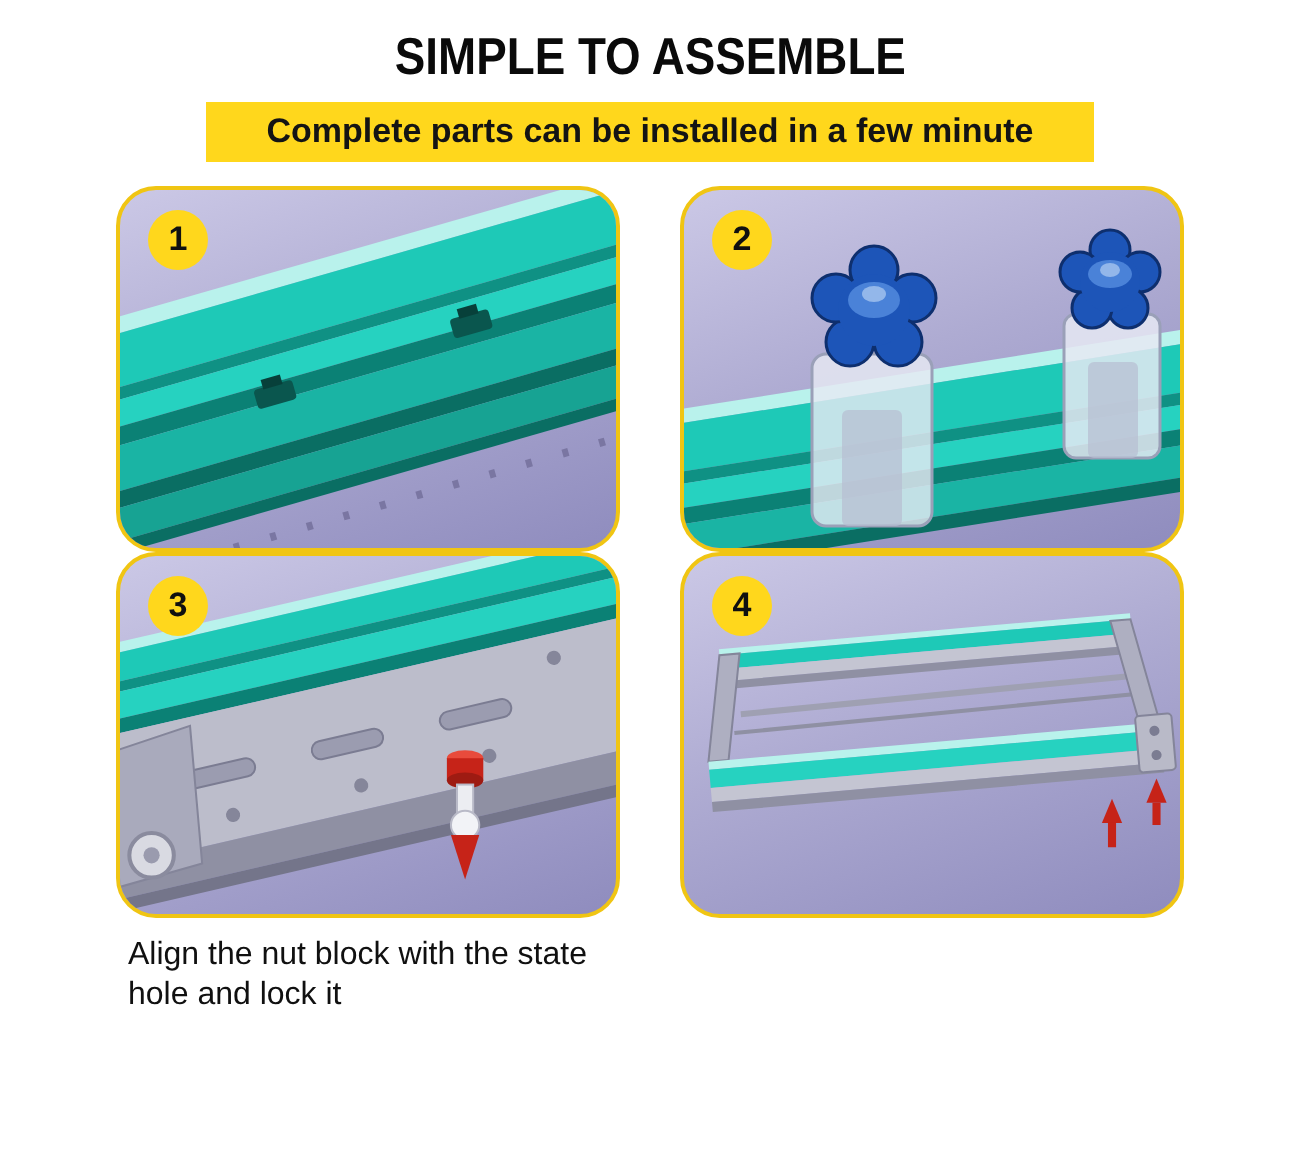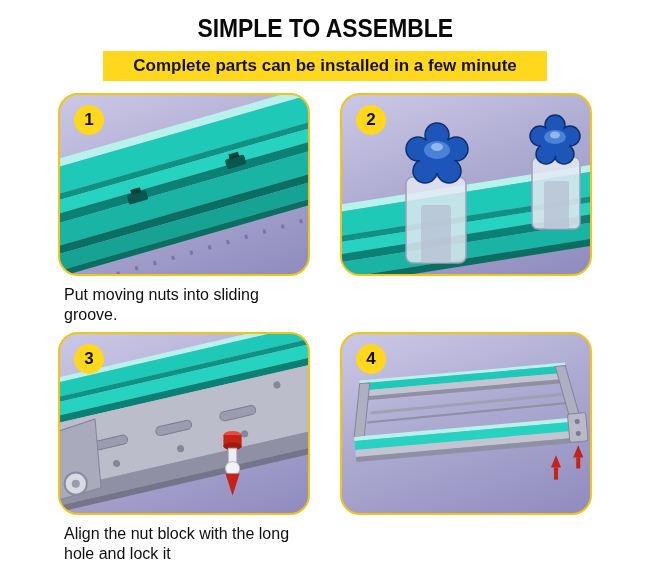--- a/index.html
+++ b/index.html
@@ -78,21 +78,20 @@
               <rect x="66" y="84" width="20" height="10" rx="2" fill="#0a564e"></rect>
               <rect x="71" y="80" width="10" height="5" fill="#07403a"></rect>
             </g>
             <g>
               <rect x="170" y="77" width="20" height="10" rx="2" fill="#0a564e"></rect>
               <rect x="175" y="73" width="10" height="5" fill="#07403a"></rect>
             </g>
           </g>
         </svg>
       </div>
-      <div class="caption">Put moving nuts into sliding groove.</div>
     </div>
 
     <div class="step">
       <div class="panel">
         <div class="badge">2</div>
         <svg class="illus" viewBox="0 0 248 183" preserveAspectRatio="xMidYMid slice">
           <g transform="rotate(-9 124 120)">
             <rect x="-50" y="92" width="360" height="7" fill="#b9f2ec"></rect>
             <rect x="-50" y="99" width="360" height="24" fill="#1ec9b7"></rect>
             <rect x="-50" y="123" width="360" height="6" fill="#0f9184"></rect>
@@ -162,21 +161,21 @@
           <g>
             <ellipse cx="172" cy="100" rx="9" ry="4" fill="#e84b3c"></ellipse>
             <rect x="163" y="100" width="18" height="11" fill="#c62318"></rect>
             <ellipse cx="172" cy="111" rx="9" ry="4" fill="#9e1b12"></ellipse>
             <rect x="168" y="113" width="8" height="16" fill="#ecedf2" stroke="#b9bac8"></rect>
             <circle cx="172" cy="133" r="7" fill="#f2f3f7" stroke="#b9bac8"></circle>
             <polygon points="165,138 179,138 172,160" fill="#c62318"></polygon>
           </g>
         </svg>
       </div>
-      <div class="caption">Align the nut block with the long hole and lock it</div>
+      <div class="caption">Align the nut block with the state hole and lock it</div>
     </div>
 
     <div class="step">
       <div class="panel">
         <div class="badge">4</div>
         <svg class="illus" viewBox="0 0 248 177" preserveAspectRatio="xMidYMid slice">
           <g transform="rotate(-5 124 80)">
             <rect x="22" y="37" width="204" height="3" fill="#b9f2ec"></rect>
             <rect x="22" y="40" width="204" height="7" fill="#1ec9b7"></rect>
             <rect x="22" y="47" width="204" height="6" fill="#c4c5d2"></rect>

